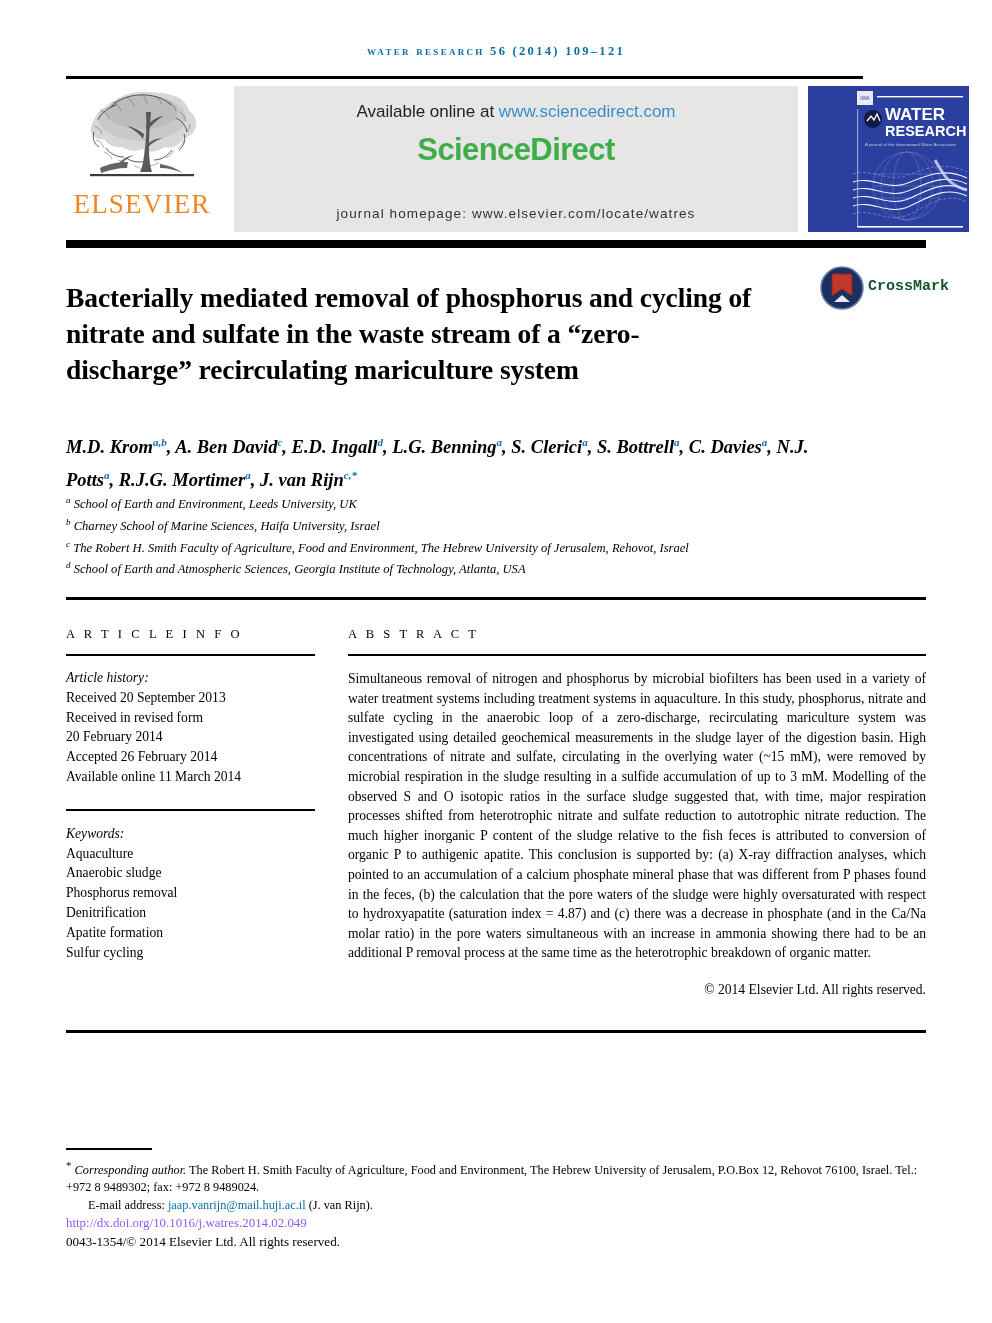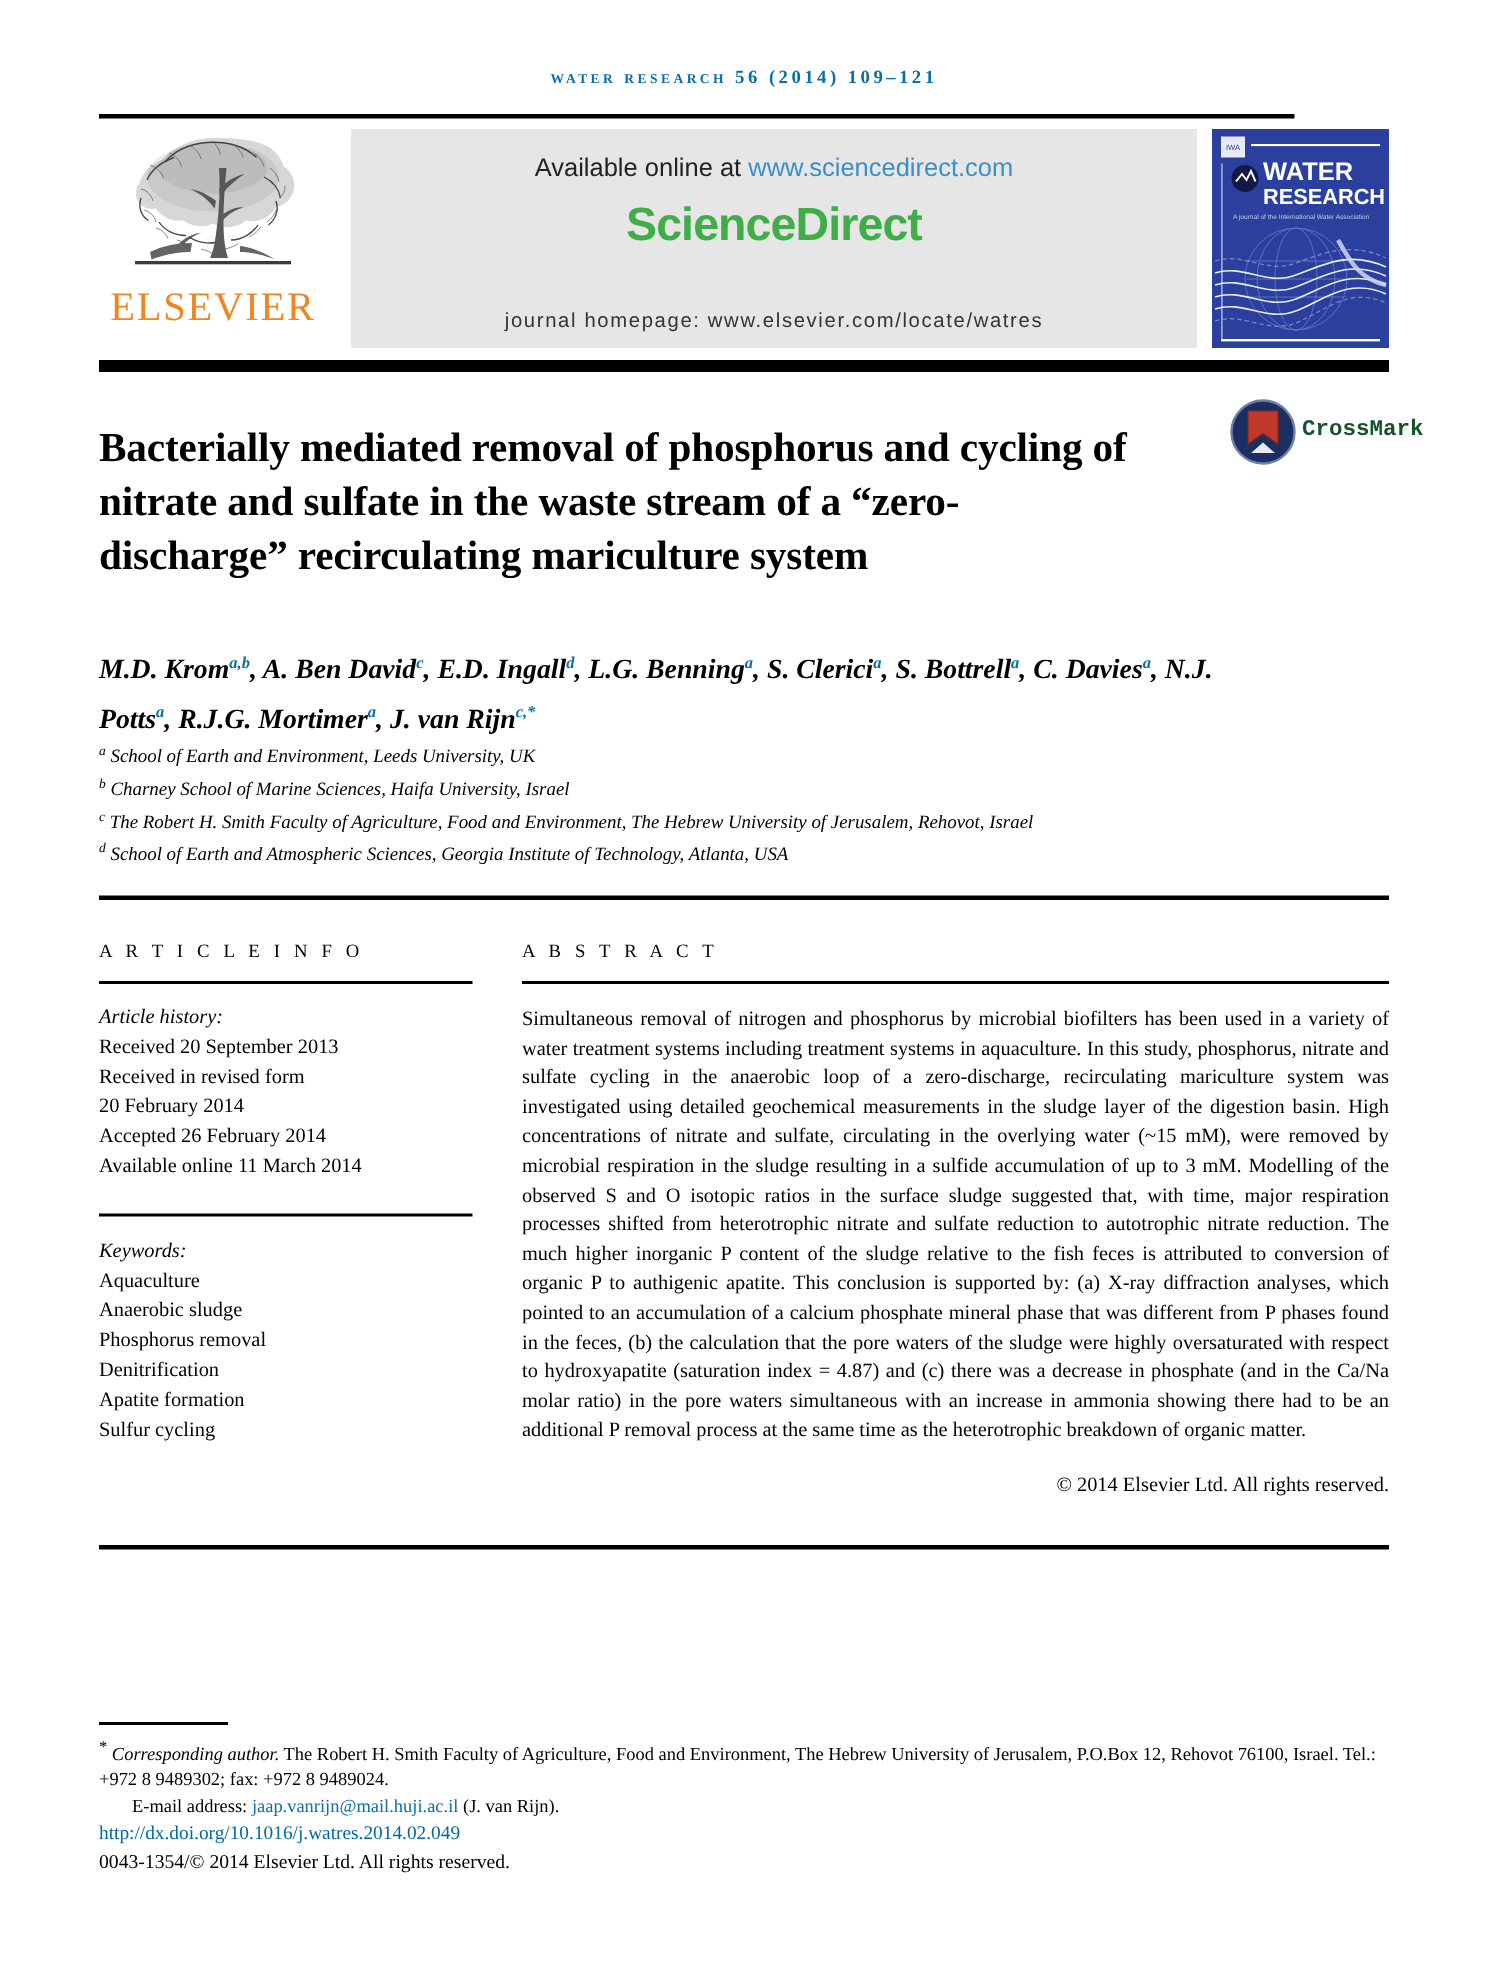--- a/index.html
+++ b/index.html
@@ -109,20 +109,21 @@
     letter-spacing: 1.1px;
   }
   .cover {
     position: absolute;
     left: 742px;
     top: 4px;
     width: 118px;
     height: 146px;
     background: #2b3f9e;
     overflow: hidden;
+    padding-left: 43px;
   }
   .rule-thick {
     position: absolute;
     left: 66px;
     top: 240px;
     width: 860px;
     height: 8px;
     background: #000;
   }
 
@@ -296,21 +297,21 @@
   .fn-star { font-size: 11px; vertical-align: super; }
   .fn-indent { text-indent: 22px; }
   a.link-blue, .link-blue {
     color: #0b6ea8;
     text-decoration: none;
   }
   .doi-line {
     font-family: "Liberation Serif", serif;
     font-size: 12.9px;
     line-height: 18px;
-    color: #0369a1;
+    color: #8b5cf6;
   }
   .issn-line {
     font-family: "Liberation Serif", serif;
     font-size: 13.1px;
     line-height: 19px;
   }
 </style>
 </head>
 <body>
 

